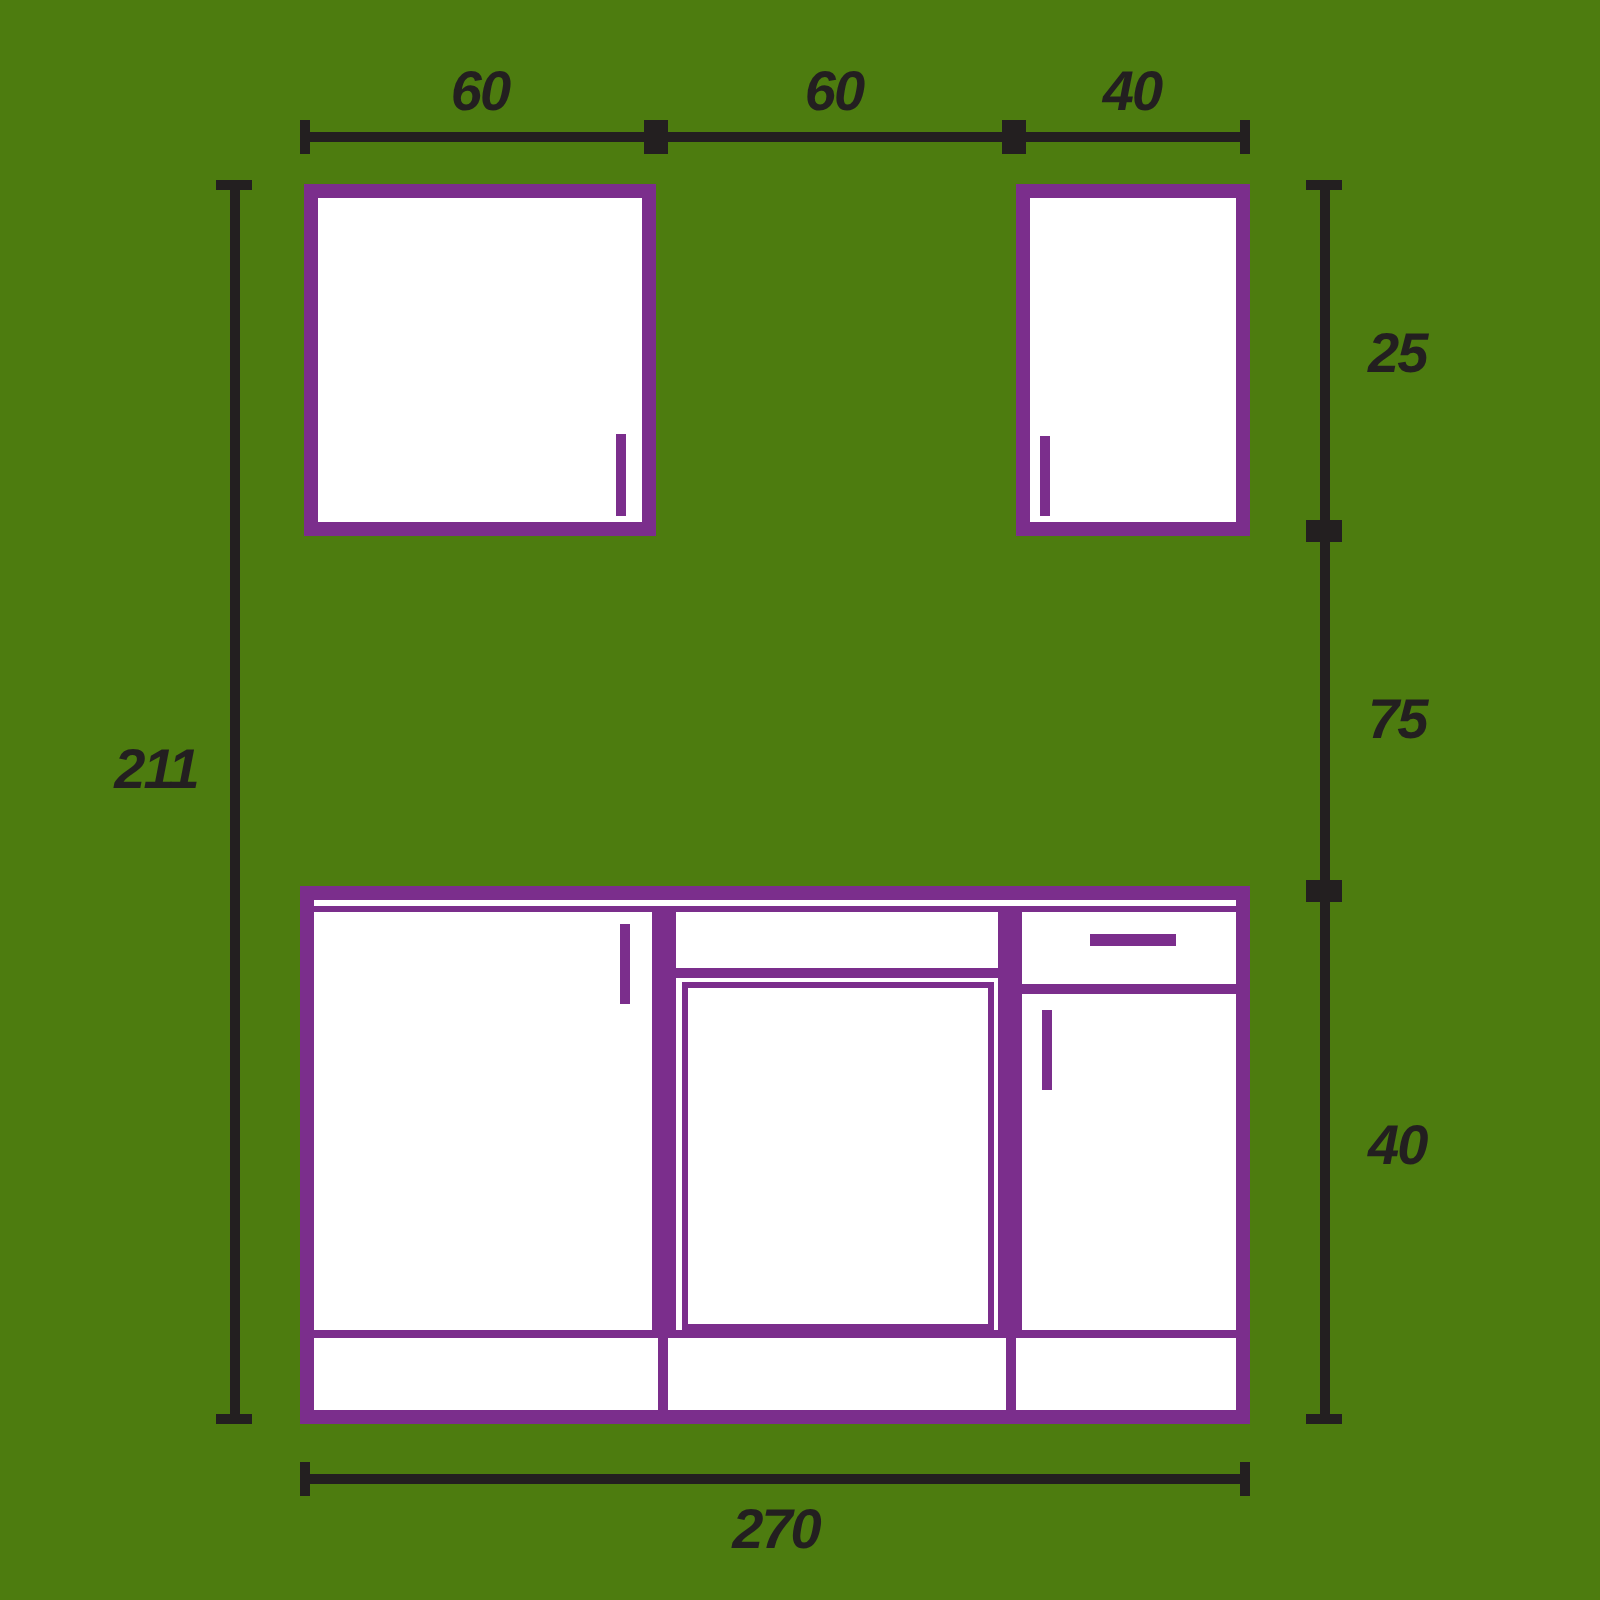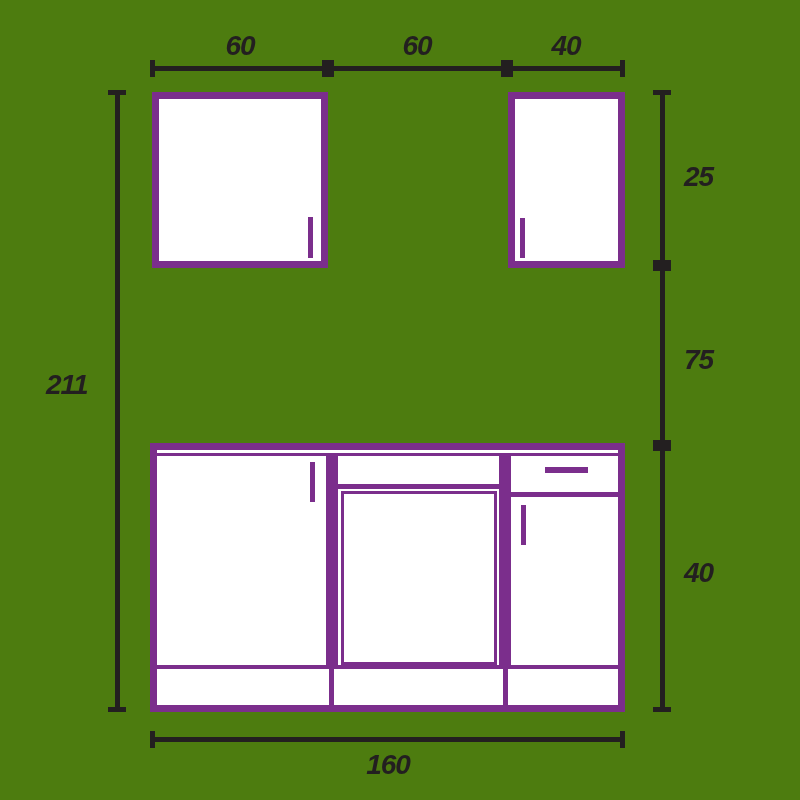--- a/index.html
+++ b/index.html
@@ -19,21 +19,21 @@
     position:absolute;
     color:#231F20;
     font-size:28px;
     font-weight:bold;
     font-style:italic;
     letter-spacing:-1px;
     line-height:28px;
     white-space:nowrap;
   }
   .t-center{text-align:center;}
-  .t-right{text-align:left;}
+  .t-right{text-align:center;}
   .t-left{text-align:left;}
 </style>
 </head>
 <body>
 
 <div class="canvas">
 
   <div class="blk" style="left:152px;top:66px;width:473px;height:5px;"></div>
   <div class="blk" style="left:150px;top:60px;width:5px;height:17px;"></div>
   <div class="blk" style="left:322px;top:60px;width:12px;height:17px;"></div>
@@ -53,21 +53,21 @@
   <div class="blk" style="left:653px;top:260px;width:18px;height:11px;"></div>
   <div class="blk" style="left:653px;top:440px;width:18px;height:11px;"></div>
   <div class="blk" style="left:653px;top:707px;width:18px;height:5px;"></div>
   <div class="dim-label t-left" style="left:684px;top:163px;width:60px;">25</div>
   <div class="dim-label t-left" style="left:684px;top:346px;width:60px;">75</div>
   <div class="dim-label t-left" style="left:684px;top:559px;width:60px;">40</div>
 
   <div class="blk" style="left:152px;top:737px;width:472px;height:5px;"></div>
   <div class="blk" style="left:150px;top:731px;width:5px;height:17px;"></div>
   <div class="blk" style="left:620px;top:731px;width:5px;height:17px;"></div>
-  <div class="dim-label t-center" style="left:338px;top:751px;width:100px;">160</div>
+  <div class="dim-label t-center" style="left:338px;top:751px;width:100px;">270</div>
 
   <div class="prect" style="left:152px;top:92px;width:176px;height:176px;"></div>
   <div class="pur" style="left:308px;top:217px;width:5px;height:41px;"></div>
 
   <div class="prect" style="left:508px;top:92px;width:117px;height:176px;"></div>
   <div class="pur" style="left:520px;top:218px;width:5px;height:40px;"></div>
 
   <div class="prect" style="left:150px;top:443px;width:475px;height:269px;"></div>
 
   <div class="pur" style="left:157px;top:453px;width:461px;height:3px;"></div>

